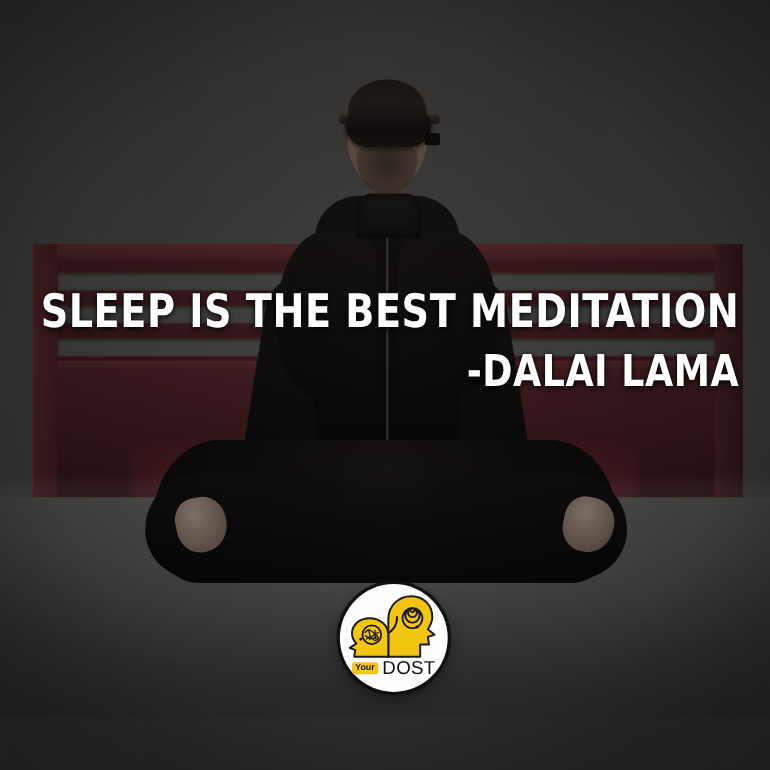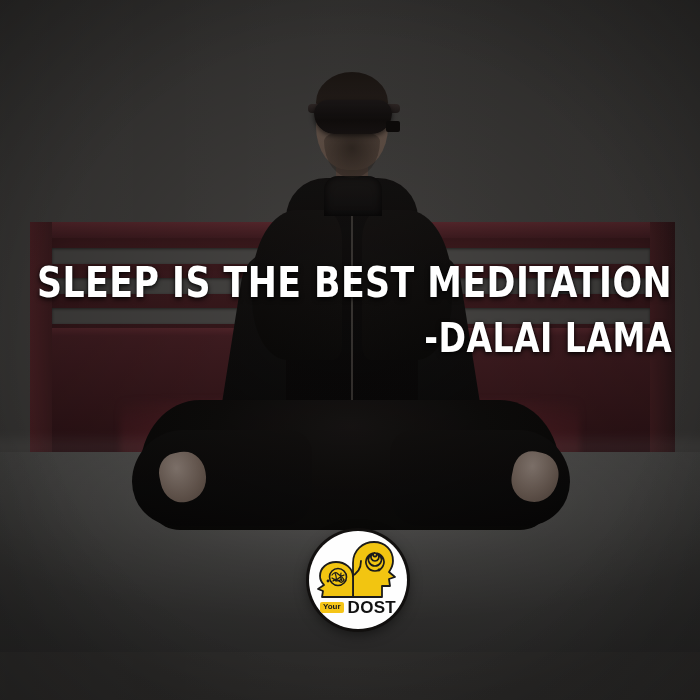--- a/index.html
+++ b/index.html
@@ -398,21 +398,21 @@
     font-size: 8px;
     font-weight: 700;
     padding: 1px 3px 1px 3px;
     border-radius: 2px;
     letter-spacing: 0px;
     line-height: 1.1;
   }
   .wm-dost {
     color: #111111;
     font-size: 17px;
-    font-weight: 700;
+    font-weight: 400;
     letter-spacing: 0.3px;
     line-height: 1;
   }
 </style>
 </head>
 <body>
 
 <div id="poster">
 
   <div class="scene">

